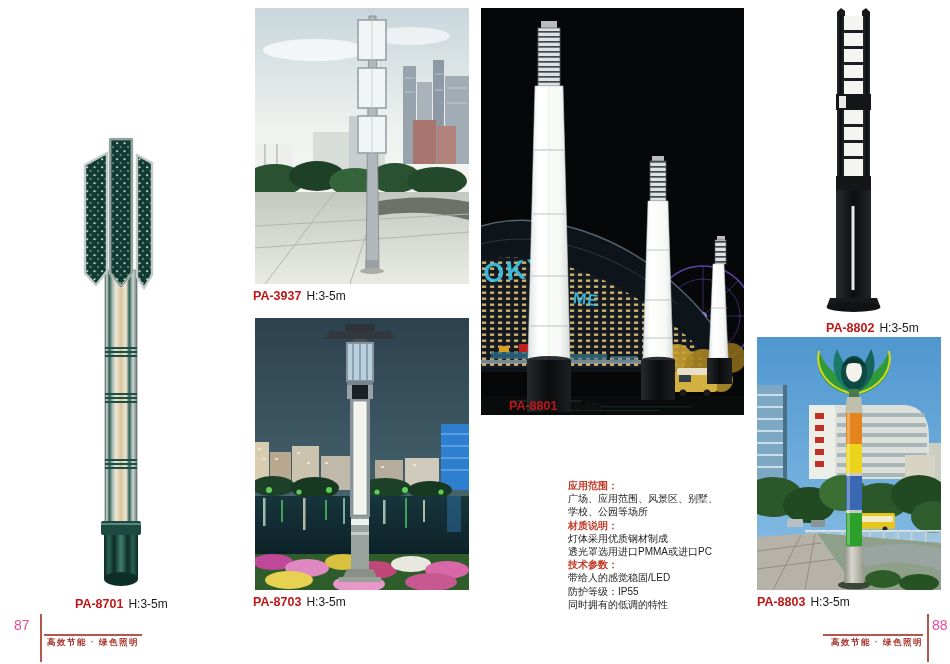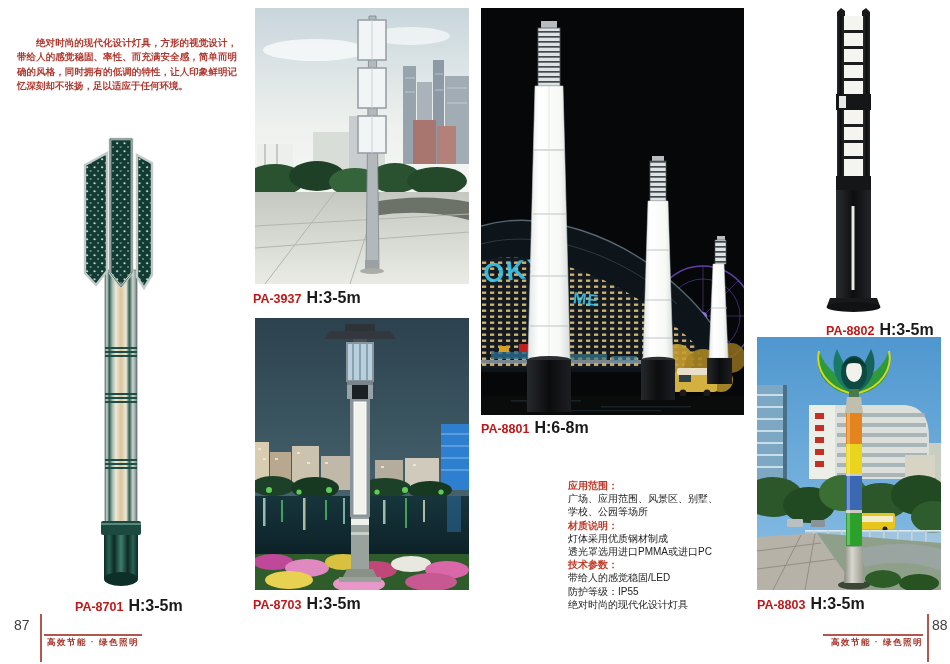--- a/index.html
+++ b/index.html
@@ -11,37 +11,36 @@
   .abs { position:absolute; }
   .intro {
     left:17px; top:36px; width:220px;
     font-size:9.5px; line-height:14.3px; color:#b0382e; font-weight:bold;
     text-align:justify; text-indent:2em;
   }
   .figure { position:absolute; }
   .figure svg { display:block; }
   .label { position:absolute; white-space:nowrap; font-size:12.5px; }
   .label .code { color:#c01818; font-weight:bold; }
-  .label .h { color:#1a1a1a; font-weight:bold; margin-left:5px; font-size:16px; }
+  .label .h { color:#1a1a1a; font-weight:normal; margin-left:5px; font-size:12px; }
   .specs {
     left:568px; top:479px; width:185px;
     font-size:10px; line-height:13.2px; color:#222;
   }
   .specs .t { color:#c23a28; font-weight:bold; }
-  .footer-num { position:absolute; font-size:14px; color:#404040; }
+  .footer-num { position:absolute; font-size:14px; color:#ec4899; }
   .v-rule { position:absolute; width:1.5px; height:48px; background:#b0584e; }
   .slogan { position:absolute; font-size:8.5px; font-weight:bold; color:#a8342a; letter-spacing:1.5px; white-space:nowrap;margin-top:16px; }
   .u-rule { position:absolute; height:1.5px; background:#b0584e; }
 </style>
 </head>
 <body>
 
 <div id="canvas">
 
-  <p class="intro abs">绝对时尚的现代化设计灯具，方形的视觉设计，带给人的感觉稳固、率性、而充满安全感，简单而明确的风格，同时拥有的低调的特性，让人印象鲜明记忆深刻却不张扬，足以适应于任何环境。</p>
 
   <div class="figure" style="left:55px; top:125px;">
     <svg width="150" height="465" viewBox="0 0 150 465">
       <defs>
         <pattern id="g1dots" width="7.5" height="8" patternUnits="userSpaceOnUse">
           <rect width="7.5" height="8" fill="#123c33"></rect>
           <circle cx="2.1" cy="2.2" r="1" fill="#e2efe8"></circle>
           <circle cx="5.6" cy="6" r="0.8" fill="#bcd8cc"></circle>
         </pattern>
         <linearGradient id="g1pole" x1="0" y1="0" x2="1" y2="0">
@@ -553,41 +552,41 @@
 
   <div class="label" style="left:75px; top:597px;">
     <span class="code">PA-8701</span><span class="h">H:3-5m</span>
   </div>
   <div class="label" style="left:253px; top:289px;">
     <span class="code">PA-3937</span><span class="h">H:3-5m</span>
   </div>
   <div class="label" style="left:253px; top:595px;">
     <span class="code">PA-8703</span><span class="h">H:3-5m</span>
   </div>
-  <div class="label" style="left:481px; top:419px;">
+  <div class="label" style="left:481px; top:399px;padding-left:28px;">
     <span class="code">PA-8801</span><span class="h">H:6-8m</span>
   </div>
   <div class="label" style="left:826px; top:321px;">
     <span class="code">PA-8802</span><span class="h">H:3-5m</span>
   </div>
   <div class="label" style="left:757px; top:595px;">
     <span class="code">PA-8803</span><span class="h">H:3-5m</span>
   </div>
 
   <div class="specs abs">
     <div class="t">应用范围：</div>
     <div>广场、应用范围、风景区、别墅、</div>
     <div>学校、公园等场所</div>
     <div class="t">材质说明：</div>
     <div>灯体采用优质钢材制成</div>
     <div>透光罩选用进口PMMA或进口PC</div>
     <div class="t">技术参数：</div>
     <div>带给人的感觉稳固/LED</div>
     <div>防护等级：IP55</div>
-    <div>绝对时尚的现代化设计灯具</div>
+    <div>同时拥有的低调的特性</div>
   </div>
 
   <div class="footer-num" style="left:14px; top:617px;">87</div>
   <div class="v-rule" style="left:40px; top:614px;"></div>
   <div class="slogan" style="left:47px; top:621px;">高效节能 · 绿色照明</div>
   <div class="u-rule" style="left:44px; top:634px; width:98px;"></div>
 
   <div class="slogan" style="left:824px; top:621px; width:99px; text-align:right;">高效节能 · 绿色照明</div>
   <div class="u-rule" style="left:823px; top:634px; width:100px;"></div>
   <div class="v-rule" style="left:927px; top:614px;"></div>

